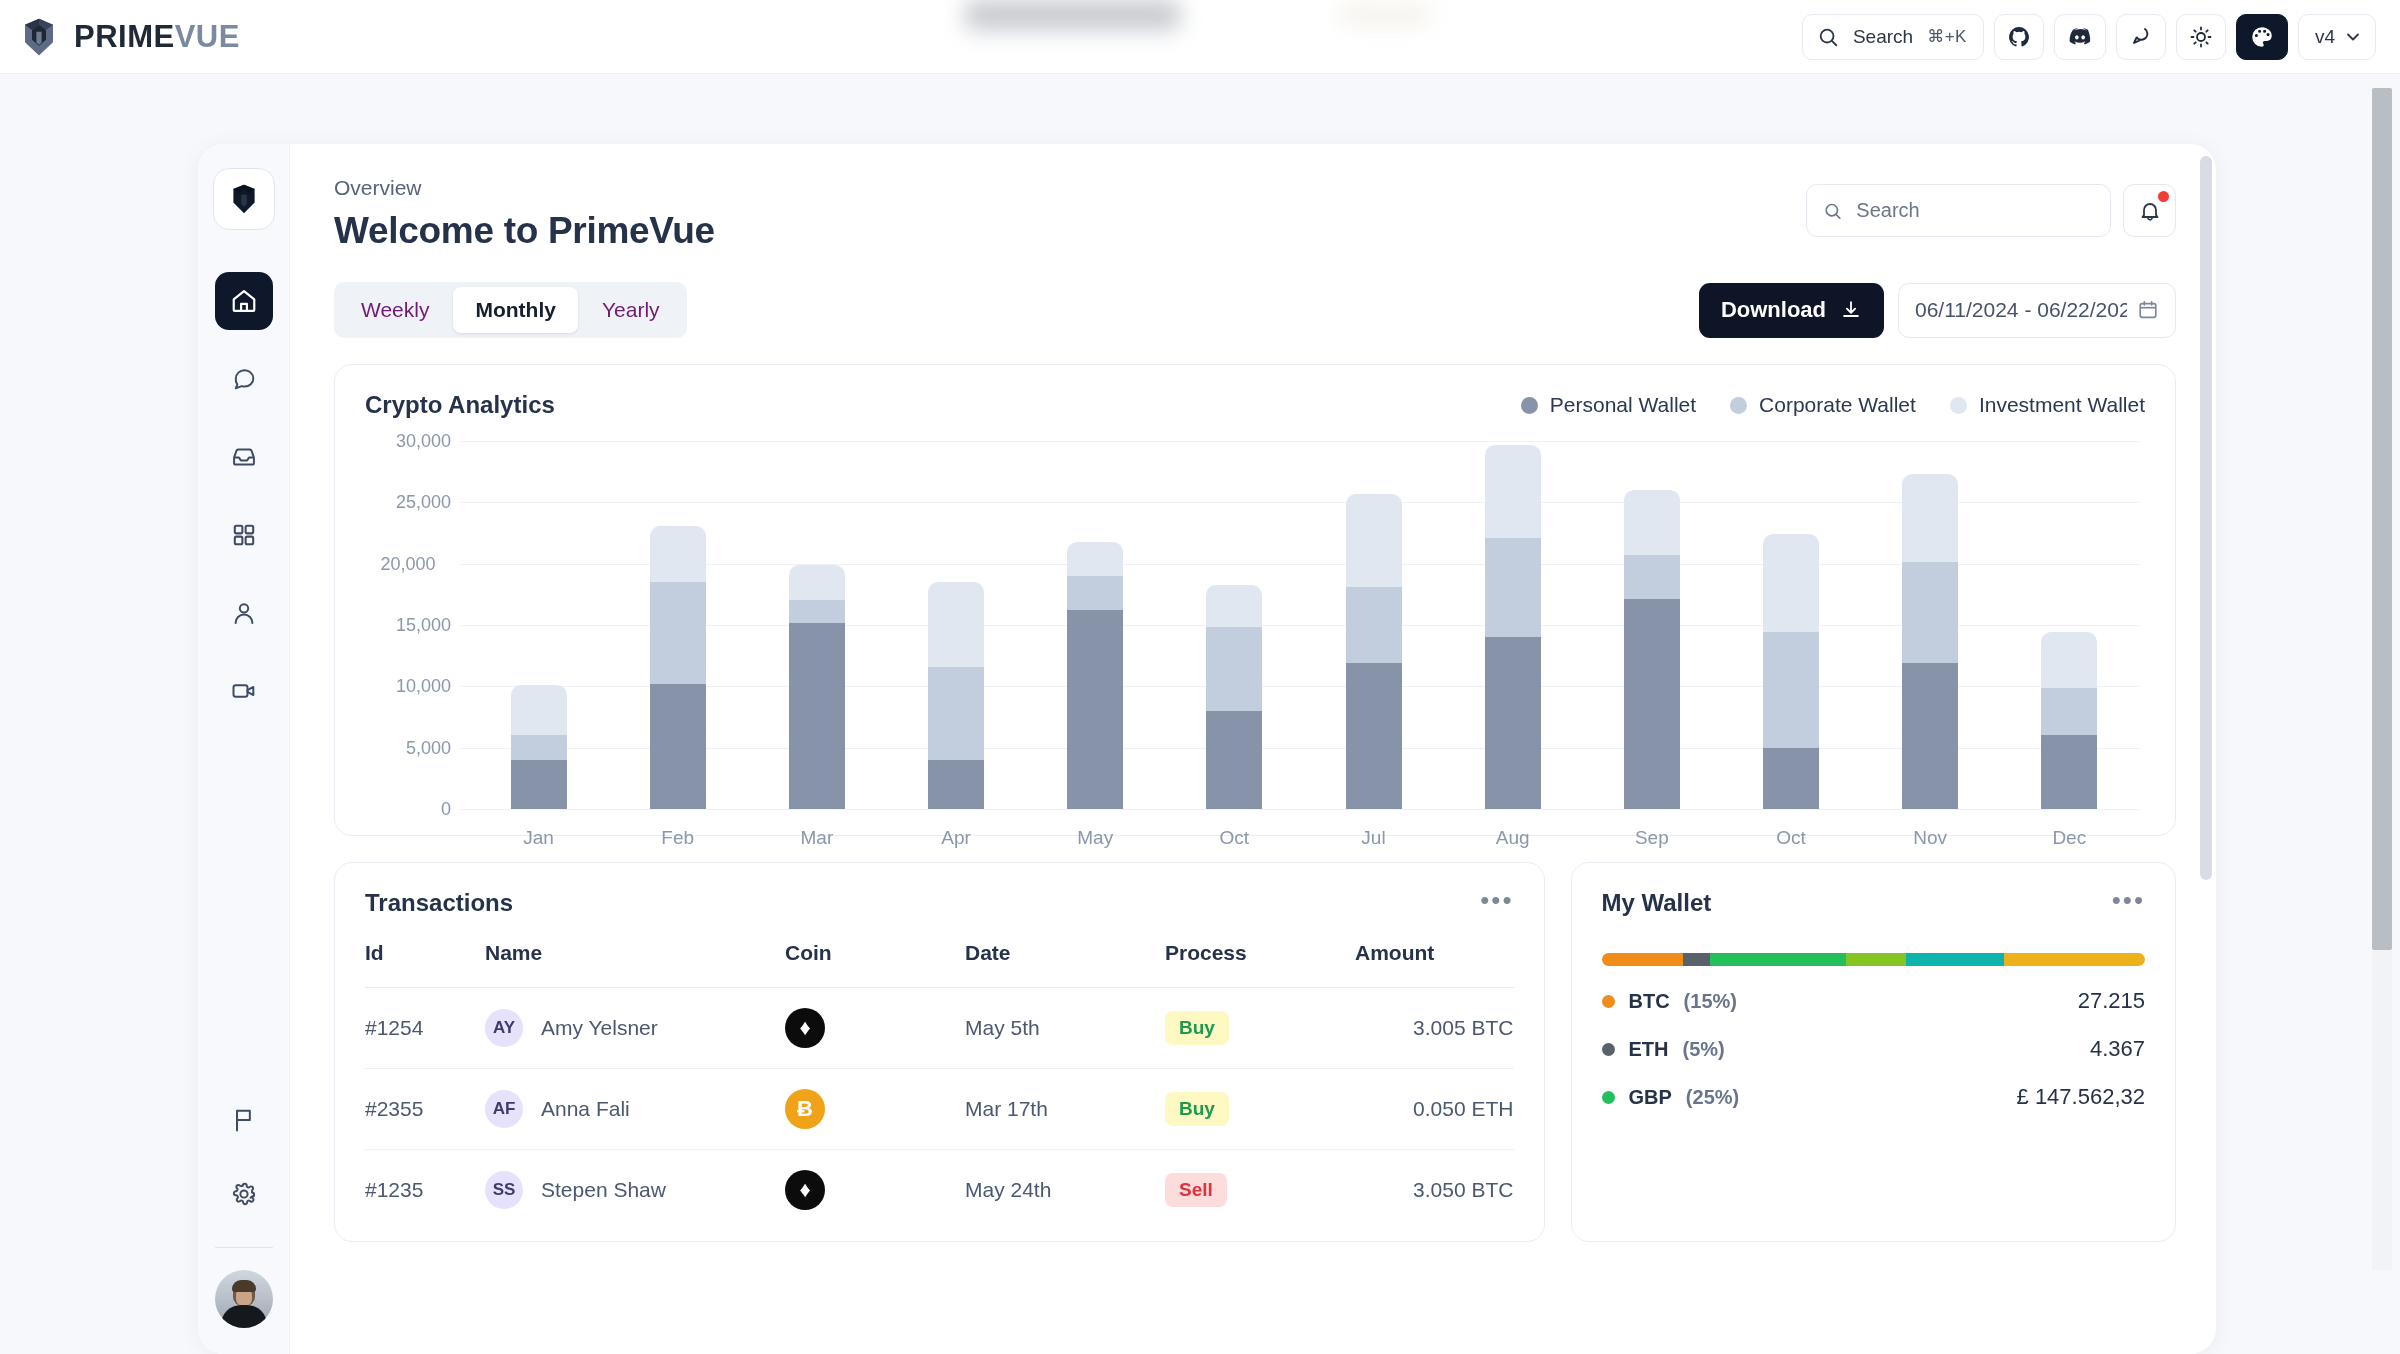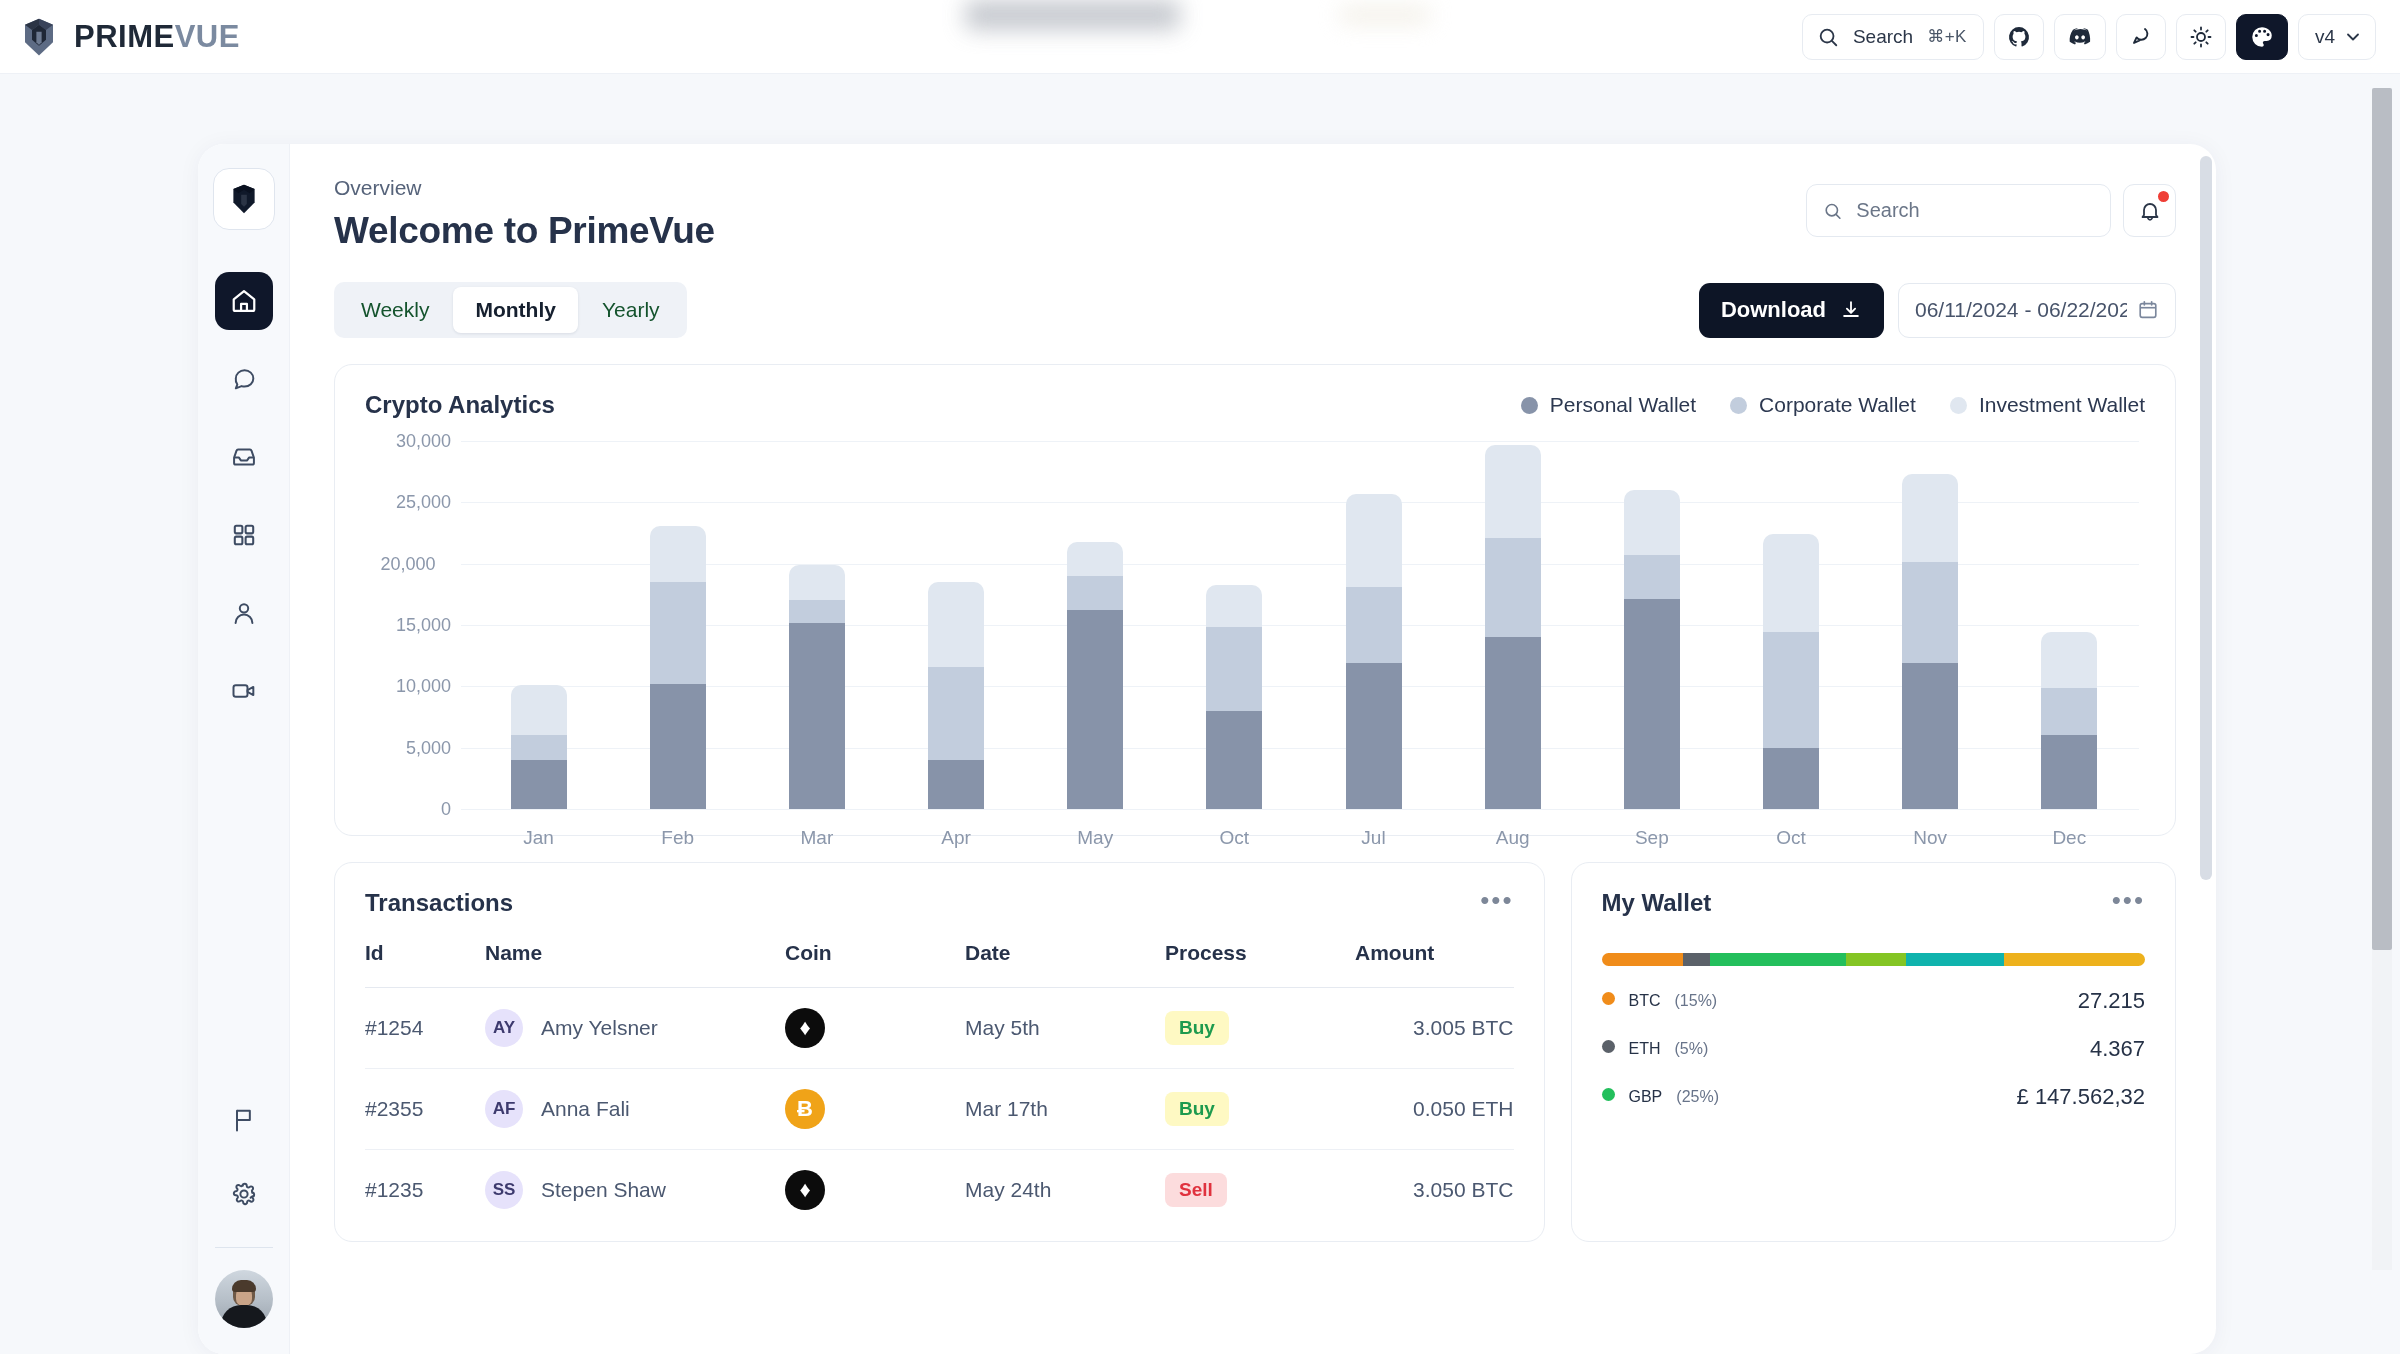--- a/index.html
+++ b/index.html
@@ -134,21 +134,21 @@
     display: flex; justify-content: space-between; align-items: center;
     margin-top: 30px;
   }
   .seg {
     display: inline-flex; align-items: center;
     background: #eff2f7; border-radius: 10px; padding: 5px;
     gap: 2px;
   }
   .seg-btn {
     padding: 11px 22px; border-radius: 8px;
-    font-size: 21px; color: #14532d; font-weight: 400;
+    font-size: 21px; color: #701a75; font-weight: 400;
     background: transparent;
   }
   .seg-btn.active { background: #ffffff; color: #16202f; font-weight: 700; box-shadow: 0 1px 3px rgba(20,35,70,.10); }
 
   .actions { display: flex; align-items: center; gap: 14px; }
   .btn-dl {
     height: 55px; padding: 0 22px; border-radius: 11px;
     background: #0d1526; color: #fff;
     display: flex; align-items: center; gap: 14px;
     font-size: 22px; font-weight: 700;
@@ -235,21 +235,21 @@
   .badge.sell { background: #fcdcdd; color: #e0323e; }
 
   .wbar {
     display: flex; height: 13px; border-radius: 7px; overflow: hidden;
     margin-top: 36px;
   }
   .wrow {
     display: flex; align-items: center; justify-content: space-between;
     padding: 22px 0 0;
   }
-  .wleft { display: flex; align-items: flex-start; gap: 14px; font-size: 16px; color: #263247; }
+  .wleft { display: flex; align-items: center; gap: 14px; font-size: 20px; color: #263247; font-weight: bold; }
   .wdot { width: 13px; height: 13px; border-radius: 50%; }
   .wpct { color: #68748a; }
   .wval { font-size: 22px; color: #263247; }
 
   
   .vscroll {
     position: absolute; right: 8px; top: 14px; width: 20px; height: 1182px;
     background: #f1f3f6; border-radius: 0;
   }
   .vscroll .thumb { position: absolute; top: 0; left: 0; width: 20px; height: 862px; background: #b9bdc4; border-radius: 2px; }

